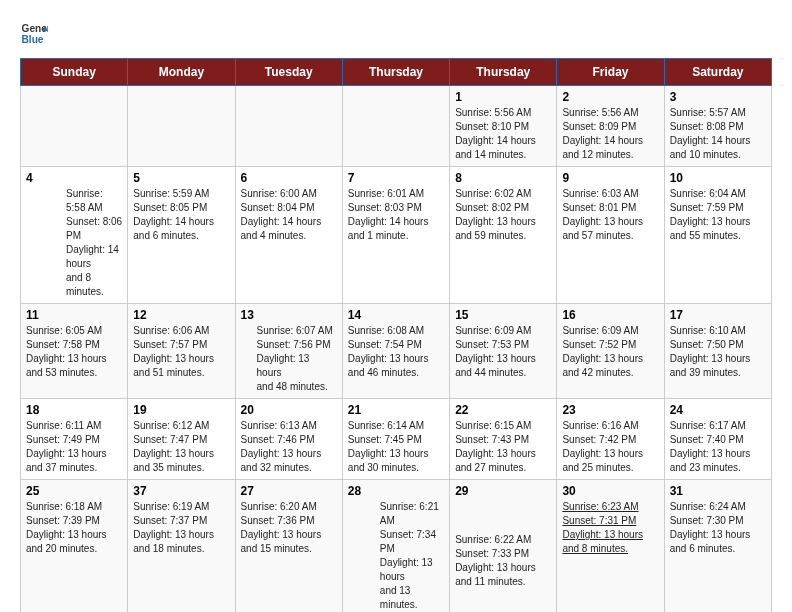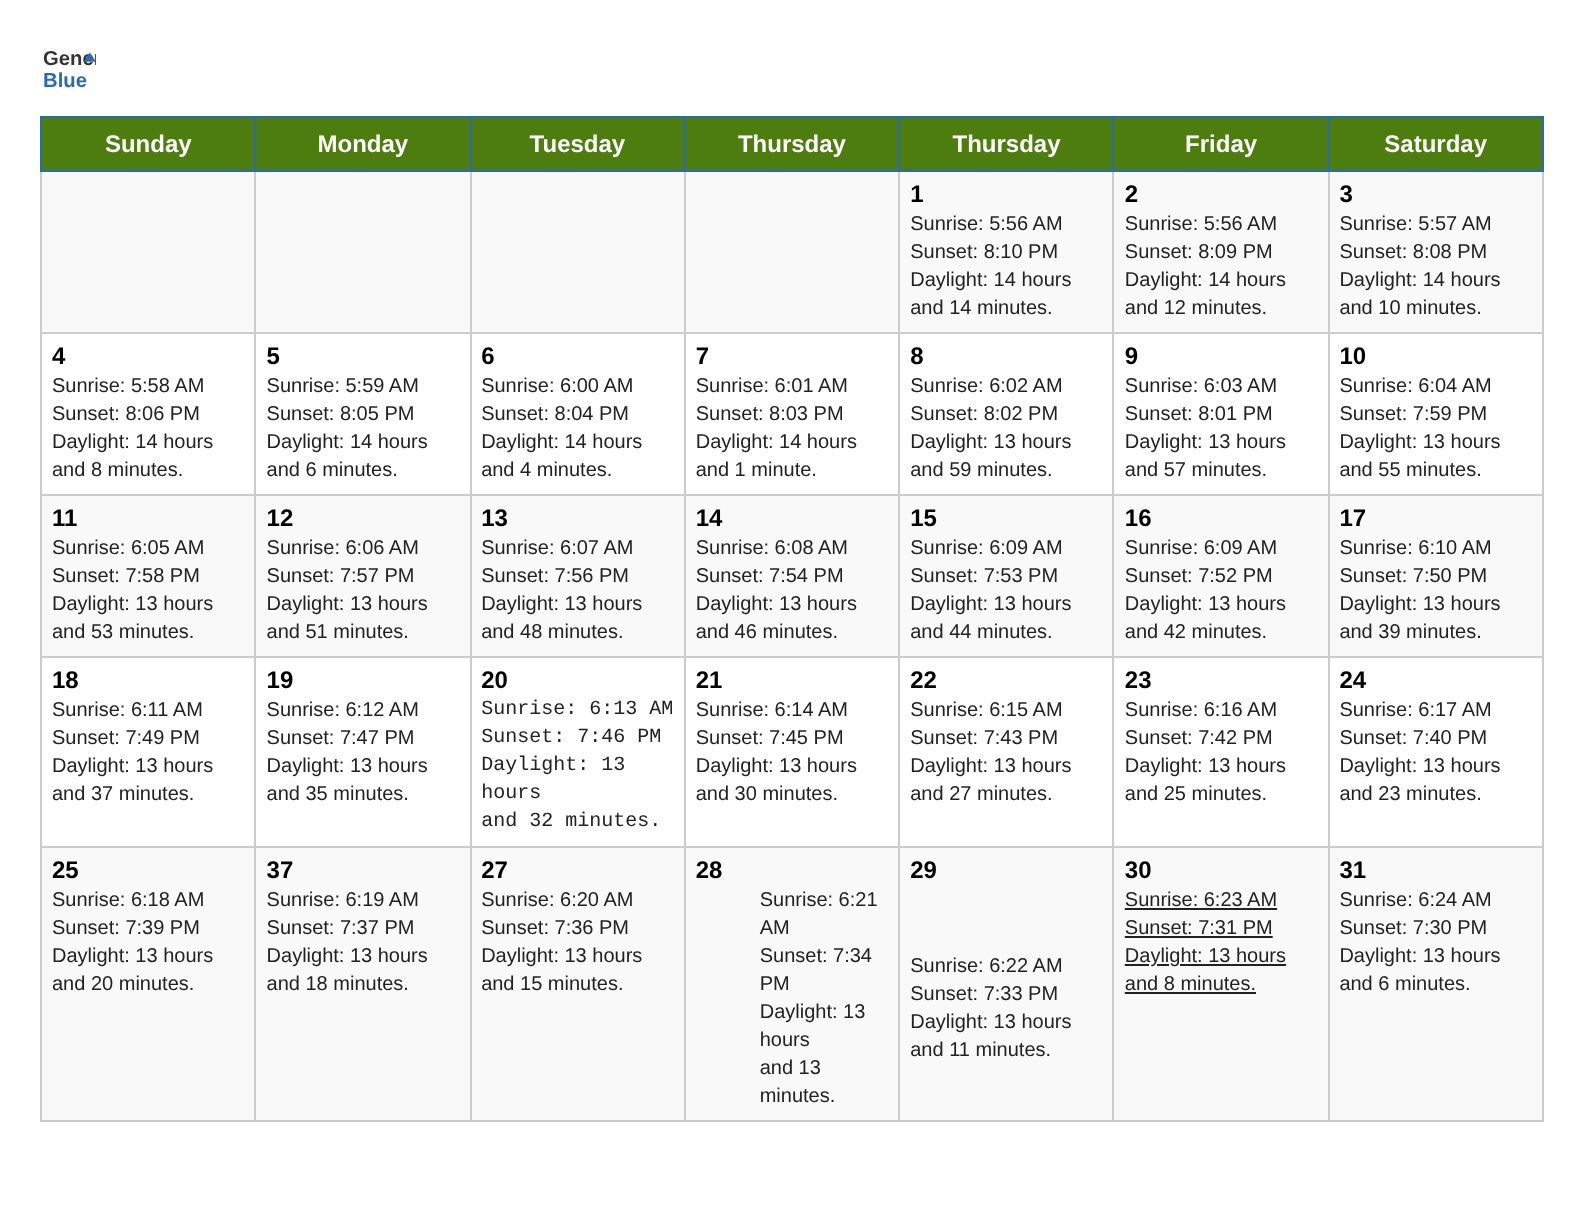--- a/index.html
+++ b/index.html
@@ -37,21 +37,21 @@
     .subtitle {
       font-size: 16px;
       color: #555;
     }
     table {
       width: 100%;
       border-collapse: collapse;
       font-size: 11px;
     }
     thead tr th {
-      background-color: #4d7c0f;
+      background-color: #7f1d1d;
       color: #fff;
       text-align: center;
       padding: 6px 4px;
       font-size: 12px;
       font-weight: bold;
       border: 1px solid #2a6ab0;
     }
     tbody tr td {
       border: 1px solid #ccc;
       padding: 4px 5px;
@@ -138,21 +138,21 @@
           <span class="day-num">3</span>
           <div class="day-info" style="white-space: pre-line;">Sunrise: 5:57 AM
 Sunset: 8:08 PM
 Daylight: 14 hours
 and 10 minutes.</div>
         </td>
       </tr>
       <tr>
         <td>
           <span class="day-num">4</span>
-          <div class="day-info" style="white-space: pre-line;">Sunrise: 5:58 AM
+          <div class="day-info" style="white-space: pre-line; margin-left: 40px;">Sunrise: 5:58 AM
 Sunset: 8:06 PM
 Daylight: 14 hours
 and 8 minutes.</div>
         </td>
         <td>
           <span class="day-num">5</span>
           <div class="day-info" style="white-space: pre-line;">Sunrise: 5:59 AM
 Sunset: 8:05 PM
 Daylight: 14 hours
 and 6 minutes.</div>
@@ -203,21 +203,21 @@
         </td>
         <td>
           <span class="day-num">12</span>
           <div class="day-info" style="white-space: pre-line;">Sunrise: 6:06 AM
 Sunset: 7:57 PM
 Daylight: 13 hours
 and 51 minutes.</div>
         </td>
         <td>
           <span class="day-num">13</span>
-          <div class="day-info" style="white-space: pre-line;">Sunrise: 6:07 AM
+          <div class="day-info" style="white-space: pre-line; margin-left: 16px;">Sunrise: 6:07 AM
 Sunset: 7:56 PM
 Daylight: 13 hours
 and 48 minutes.</div>
         </td>
         <td>
           <span class="day-num">14</span>
           <div class="day-info" style="white-space: pre-line;">Sunrise: 6:08 AM
 Sunset: 7:54 PM
 Daylight: 13 hours
 and 46 minutes.</div>
@@ -254,21 +254,21 @@
         </td>
         <td>
           <span class="day-num">19</span>
           <div class="day-info" style="white-space: pre-line;">Sunrise: 6:12 AM
 Sunset: 7:47 PM
 Daylight: 13 hours
 and 35 minutes.</div>
         </td>
         <td>
           <span class="day-num">20</span>
-          <div class="day-info" style="white-space: pre-line; font-family: Liberation Mono, monospace;">Sunrise: 6:13 AM
+          <div class="day-info" style="white-space: pre-line;">Sunrise: 6:13 AM
 Sunset: 7:46 PM
 Daylight: 13 hours
 and 32 minutes.</div>
         </td>
         <td>
           <span class="day-num">21</span>
           <div class="day-info" style="white-space: pre-line;">Sunrise: 6:14 AM
 Sunset: 7:45 PM
 Daylight: 13 hours
 and 30 minutes.</div>

